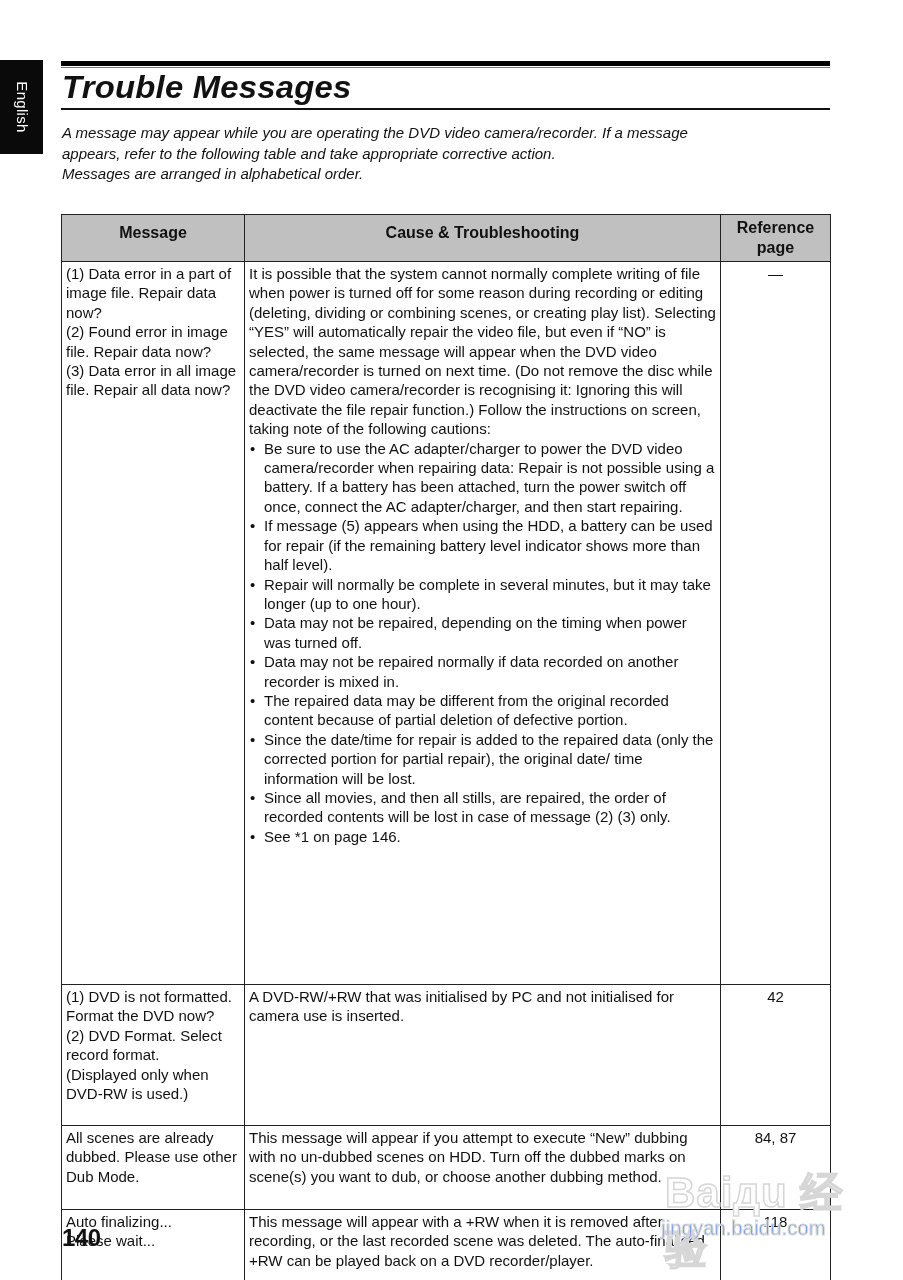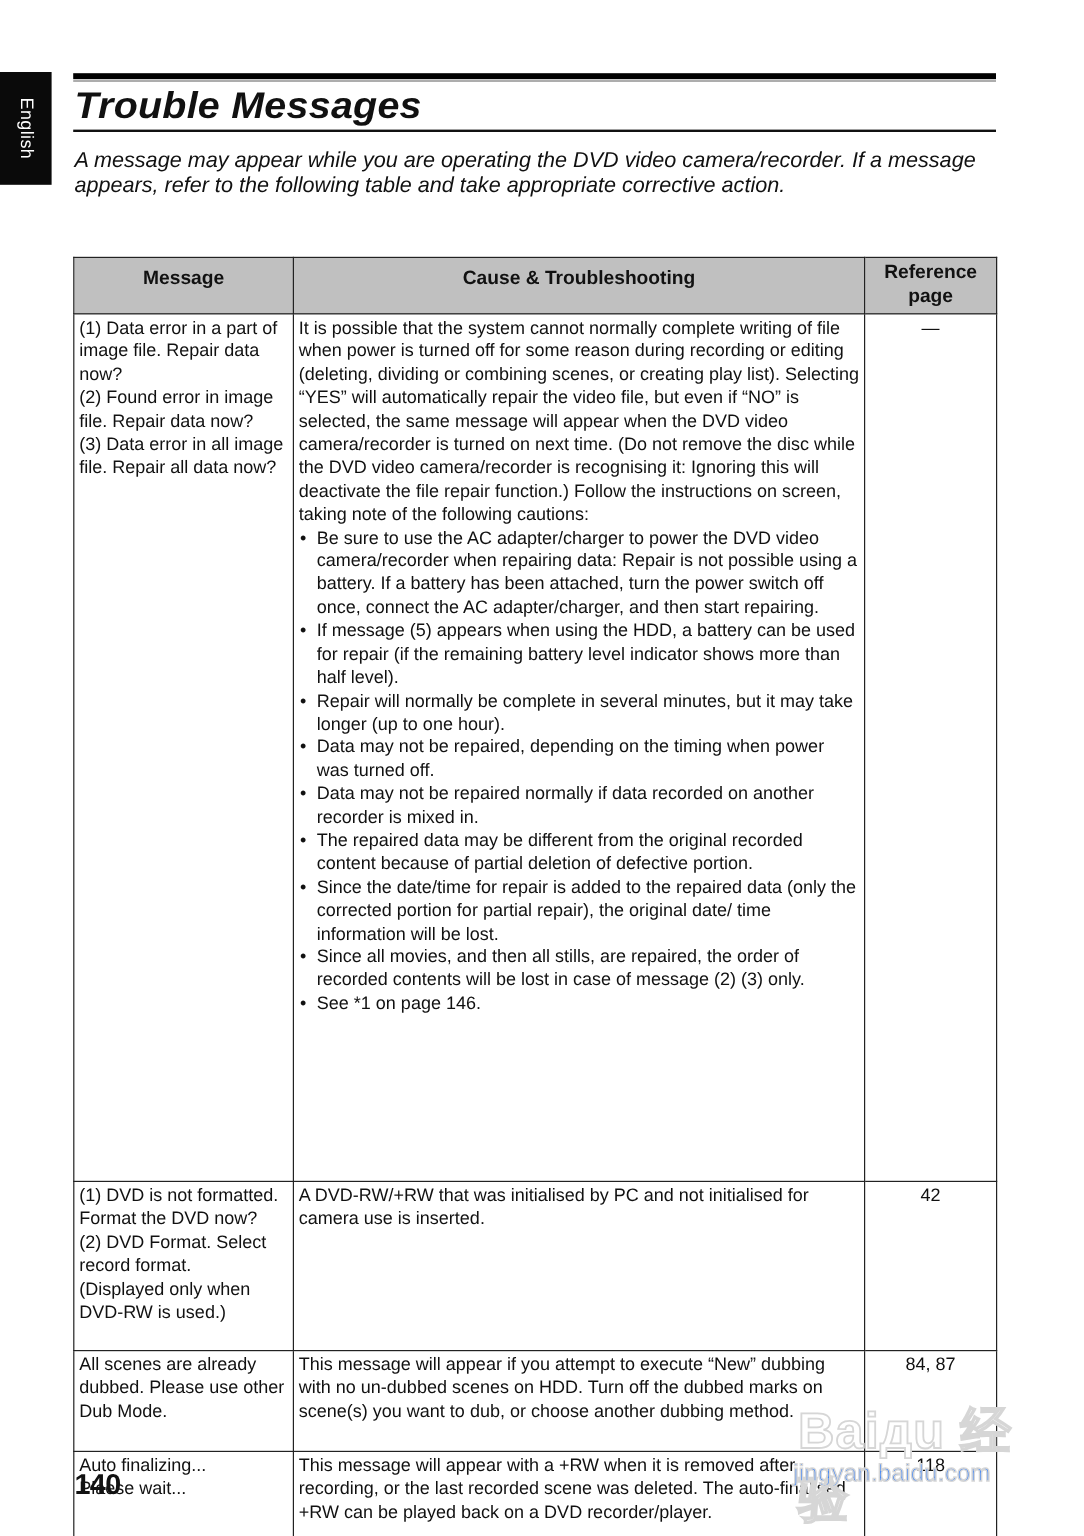--- a/index.html
+++ b/index.html
@@ -21,21 +21,21 @@
 
   .page-title {
     position: absolute; left: 62px; top: 70px;
     font-size: 31px; font-weight: bold; font-style: italic; letter-spacing: 0.2px;
     transform: scaleX(1.06); transform-origin: left top;
   }
   .title-rule { position: absolute; left: 61px; top: 108px; width: 769px; height: 2px; background: #111; }
 
   .intro {
     position: absolute; left: 62px; top: 123px; width: 770px;
-    font-size: 18px; font-style: italic; line-height: 20.5px; color: #111;
+    font-size: 15px; font-style: italic; line-height: 20.5px; color: #111;
   }
   .intro div { white-space: nowrap; }
 
   table.trouble {
     position: absolute; left: 61px; top: 214px; width: 769px;
     border-collapse: collapse; table-layout: fixed;
   }
   table.trouble th, table.trouble td {
     border: 1.3px solid #222; vertical-align: top;
     font-size: 15px; line-height: 19.4px; padding: 2px 4px 12px 4px;
@@ -82,20 +82,21 @@
 </div>
 
 <div class="top-rule"></div>
 <div class="top-rule-thin"></div>
 <h1 class="page-title">Trouble Messages</h1>
 <div class="title-rule"></div>
 
 <div class="intro">
   <div>A message may appear while you are operating the DVD video camera/recorder. If a message</div>
   <div>appears, refer to the following table and take appropriate corrective action.</div>
+  <div>Messages are arranged in alphabetical order.</div>
 </div>
 
 <table class="trouble">
   <colgroup>
       <col class="c1">
       <col class="c2">
       <col class="c3">
     </colgroup>
   <thead>
     <tr>

